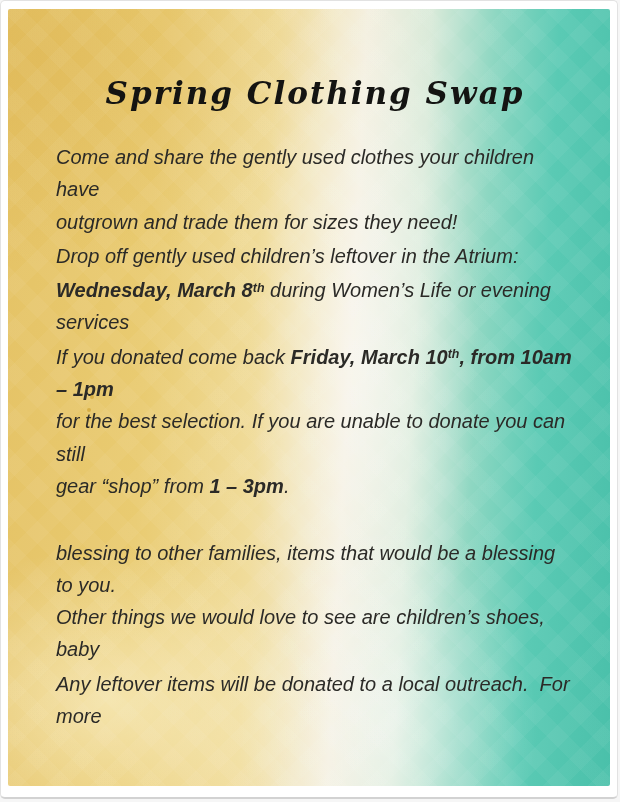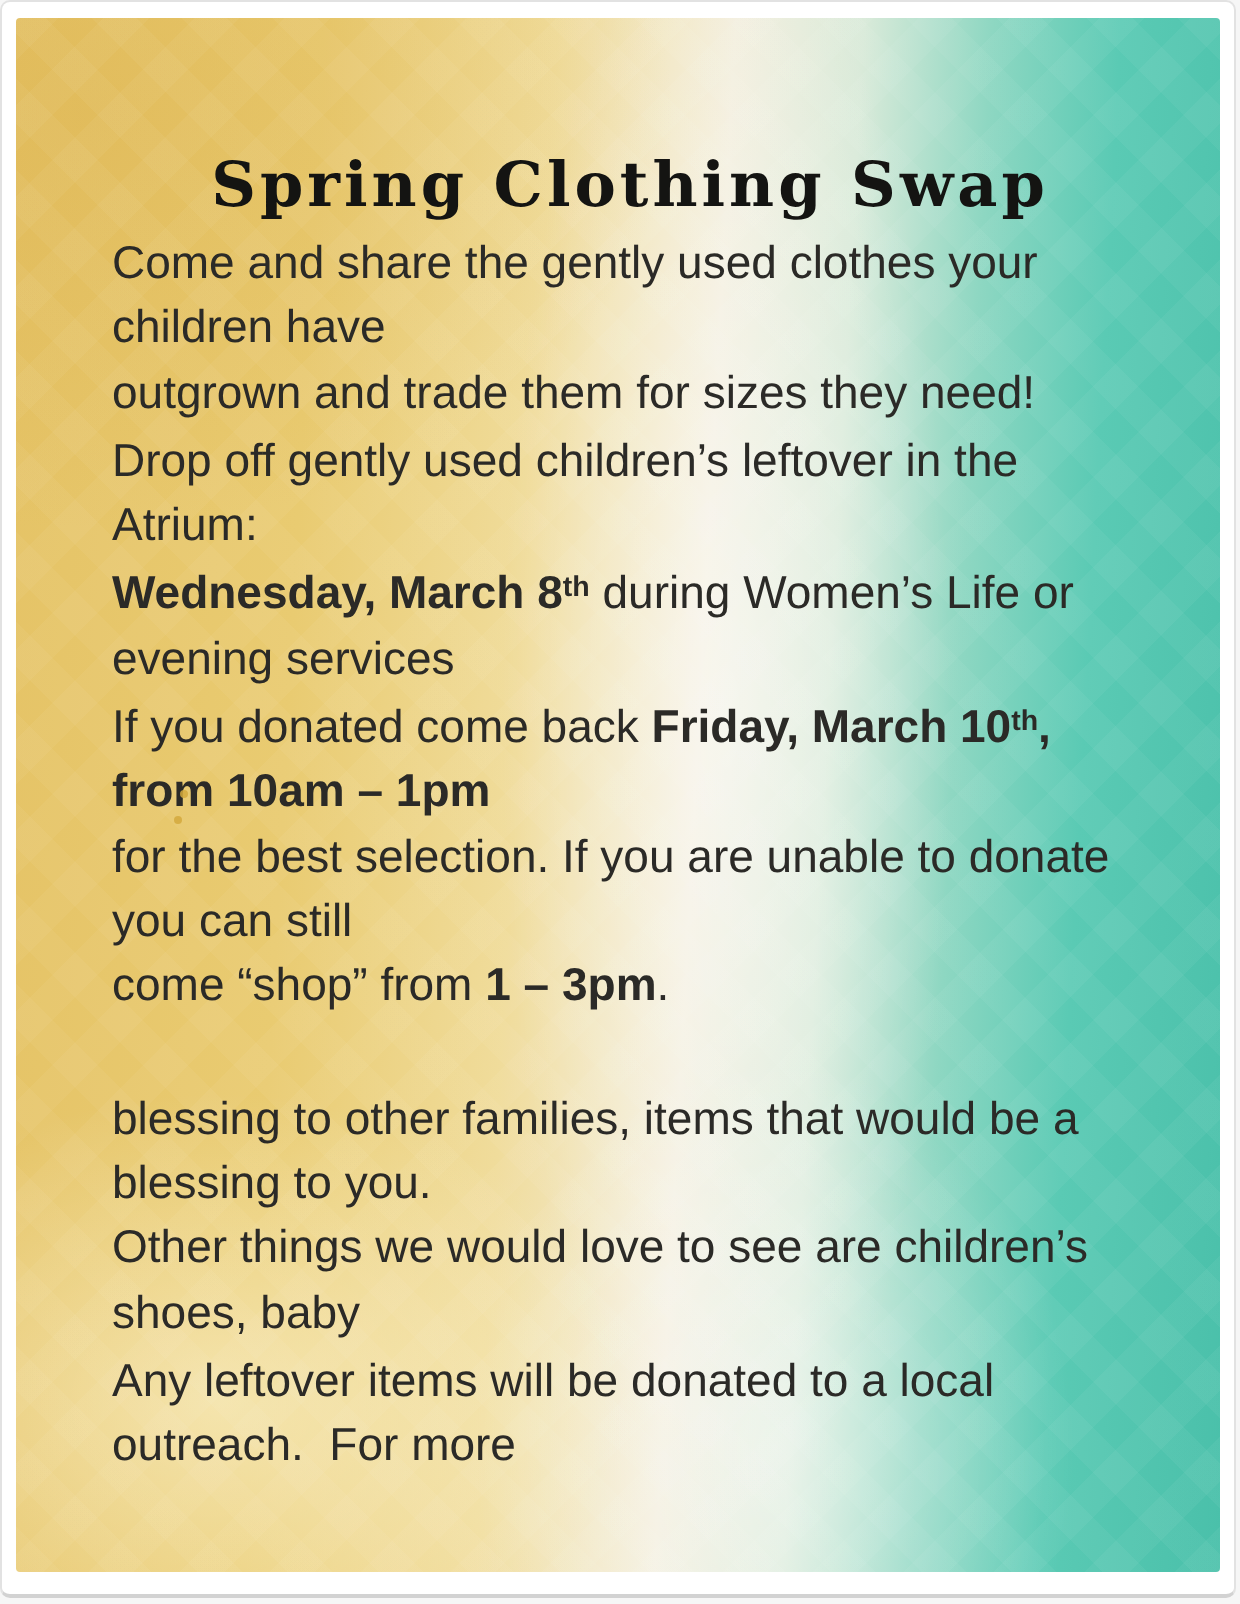--- a/index.html
+++ b/index.html
@@ -14,20 +14,21 @@
   .page {
     position: absolute;
     left: 0; top: 0;
     width: 618px;
     height: 799px;
     background: #ffffff;
     border: 1px solid #e2e2e2;
     border-bottom: 2px solid #d2d2d2;
     border-radius: 5px;
     box-sizing: border-box;
+    font-style: italic;
   }
   .flyer {
     position: absolute;
     left: 7px;
     top: 8px;
     right: 7px;
     bottom: 11px;
     border-radius: 2px;
     box-sizing: border-box;
     padding: 62px 36px 0 48px;
@@ -57,22 +58,23 @@
     margin: 0;
     text-align: center;
     font-family: "DejaVu Serif", serif;
     font-weight: 700;
     font-size: 31px;
     line-height: 44px;
     letter-spacing: 2px;
     color: #141412;
   }
   .body-text {
+    margin-top: 26px;
     color: #2b2a27;
-    font-size: 23px;
+    font-size: 20px;
     line-height: 32.3px;
   }
   .body-text p {
     margin: 0 0 2px 0;
     white-space: pre-wrap;
   }
   .body-text .b { font-weight: 700; }
   .body-text sup {
     font-size: 0.62em;
     line-height: 0;
@@ -94,20 +96,20 @@
 </head>
 <body>
 
 <div class="page">
   <div class="flyer">
     <h1 class="title">Spring Clothing Swap</h1>
     <div class="body-text" id="paragraphs">
         <p><span>Come and share the gently used clothes your children have</span><br><span>outgrown and trade them for sizes they need!</span></p>
         <p><span>Drop off gently used children’s leftover in the Atrium:</span></p>
         <p><span class="b">Wednesday, March 8</span><sup class="b">th</sup><span> during Women’s Life or evening services</span></p>
-        <p><span>If you donated come back </span><span class="b">Friday, March 10</span><sup class="b">th</sup><span class="b">, from 10am – 1pm</span><br><span>for the best selection. If you are unable to donate you can still</span><br><span>come “shop” from </span><span class="b">1 – 3pm</span><span>.</span></p>
+        <p><span>If you donated come back </span><span class="b">Friday, March 10</span><sup class="b">th</sup><span class="b">, from 10am – 1pm</span><br><span>for the best selection. If you are unable to donate you can still</span><br><span>gear “shop” from </span><span class="b">1 – 3pm</span><span>.</span></p>
         <p><br><span>blessing to other families, items that would be a blessing to you.</span><br><span>Other things we would love to see are children’s shoes, baby</span><br></p>
         <p><span>Any leftover items will be donated to a local outreach.  For more</span><br></p>
       </div>
     <span class="dot dot1"></span>
     <span class="dot dot2"></span>
   </div>
 </div>
 
 </body></html>

